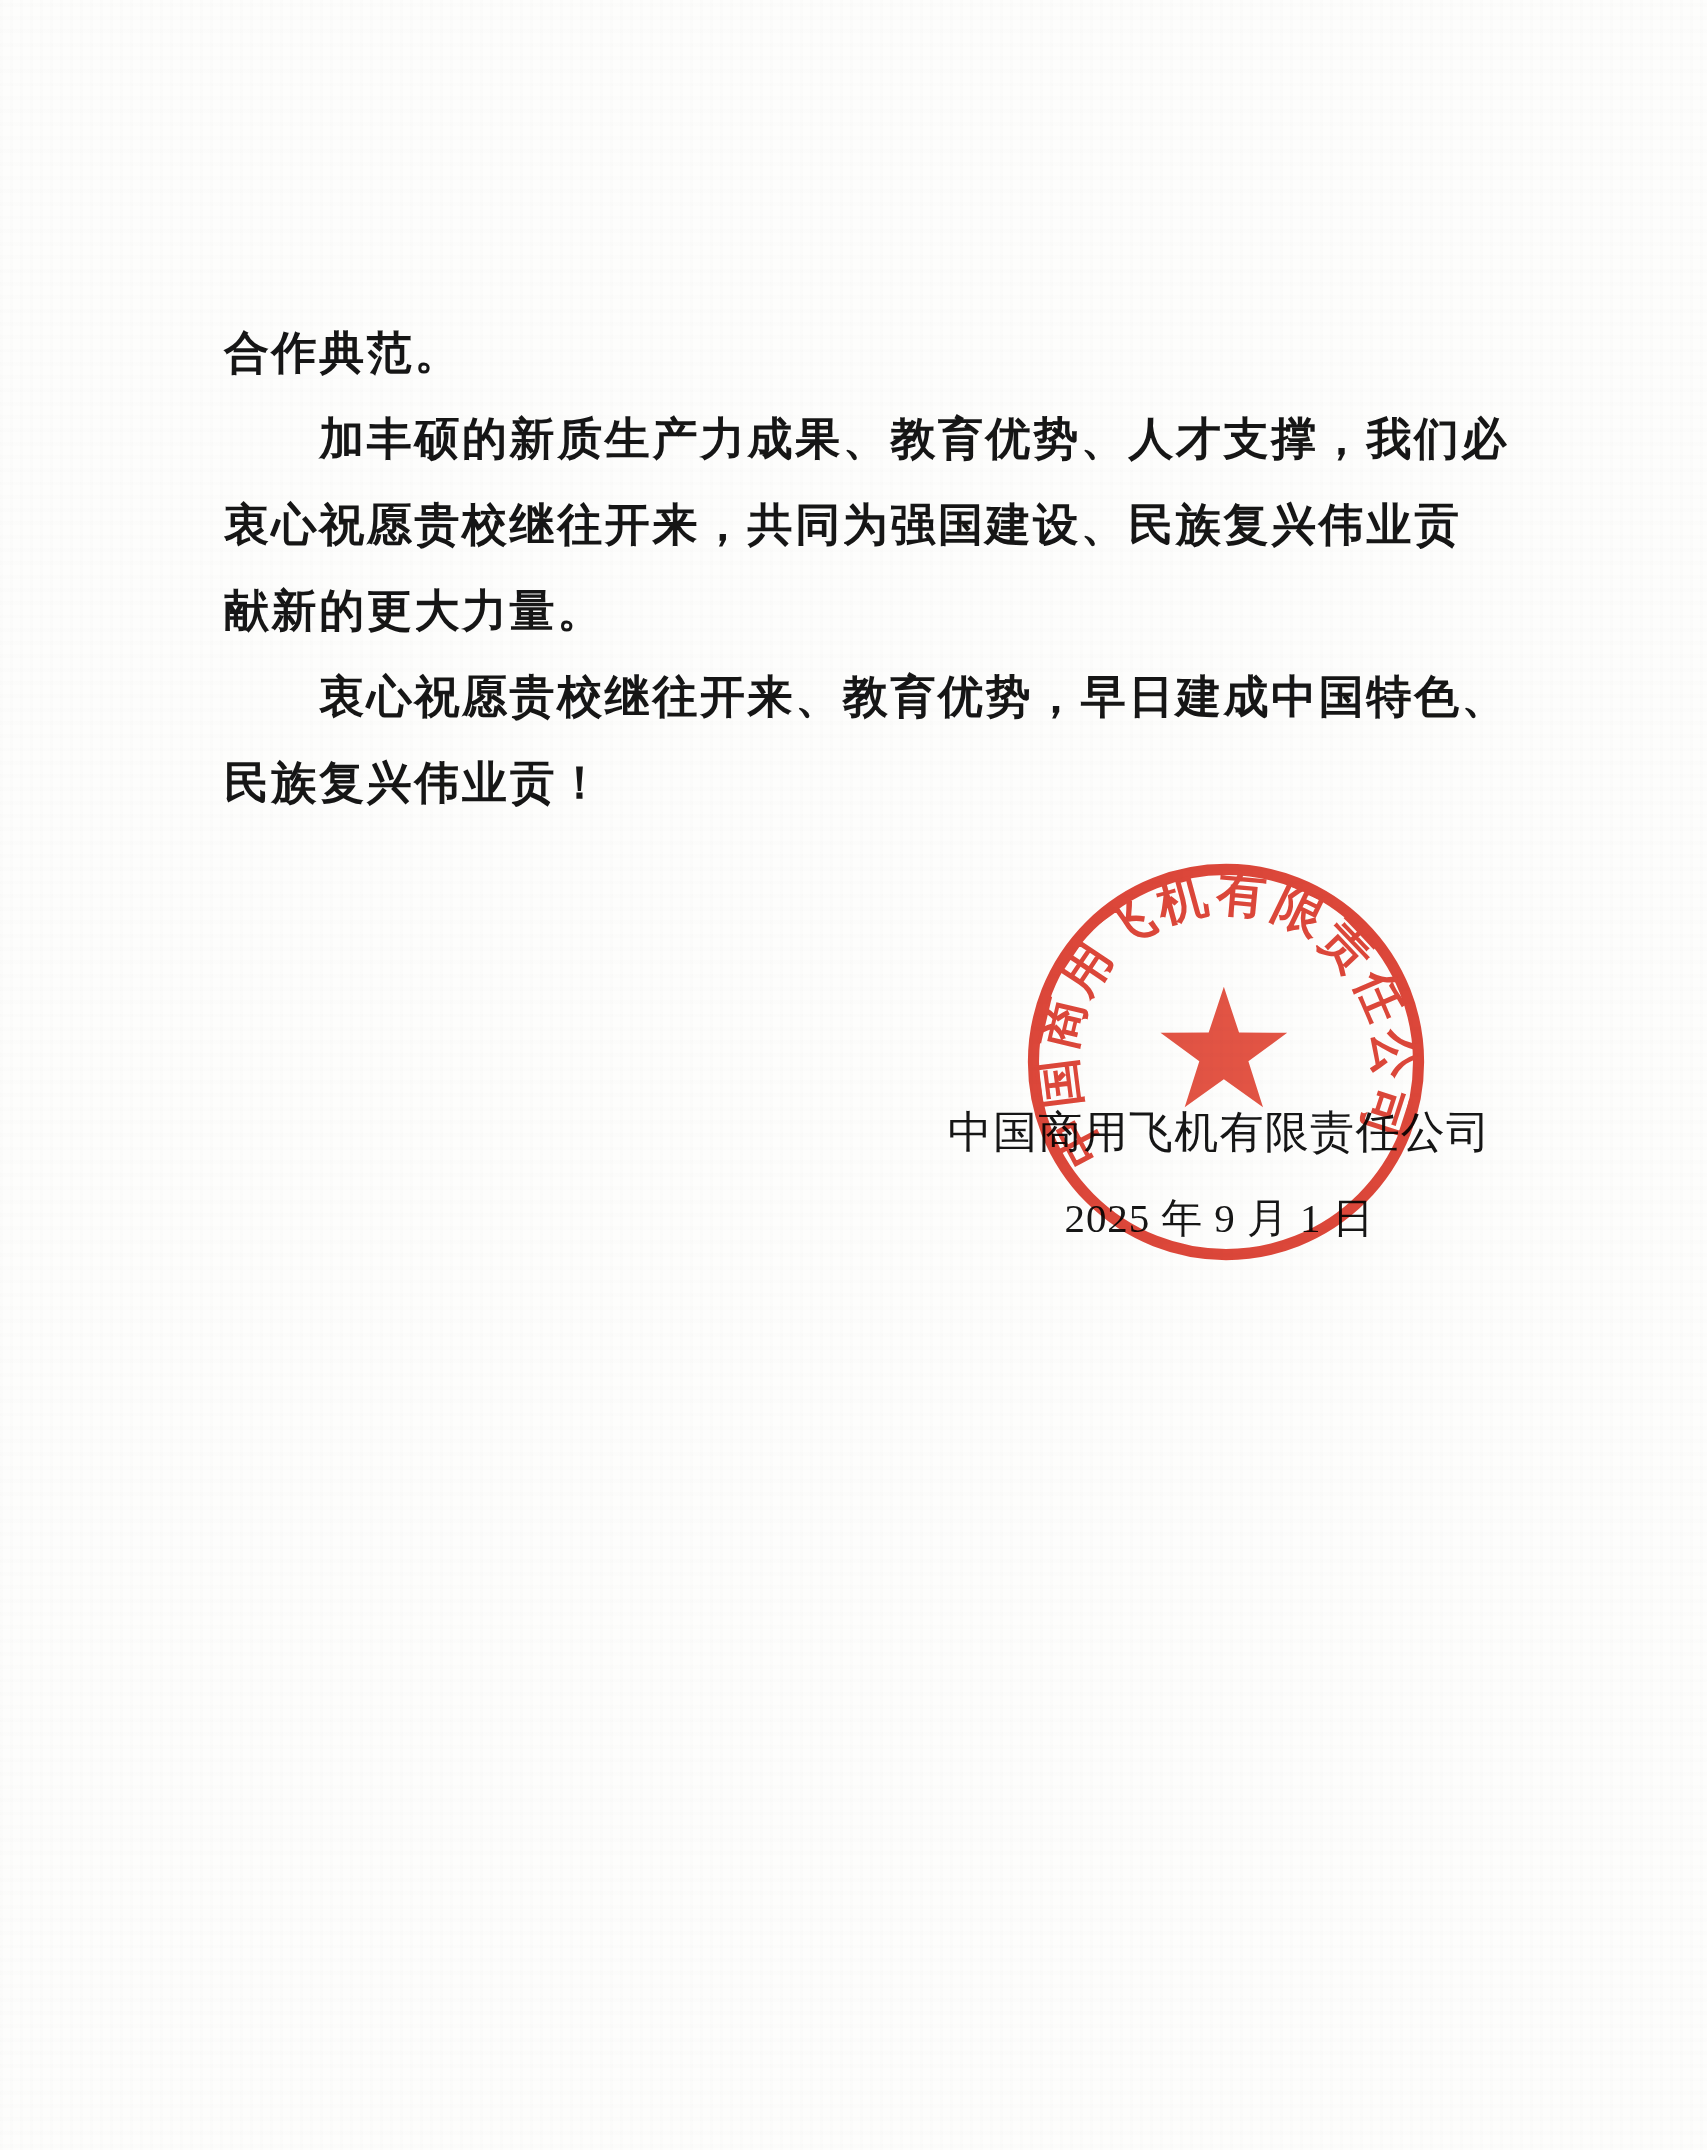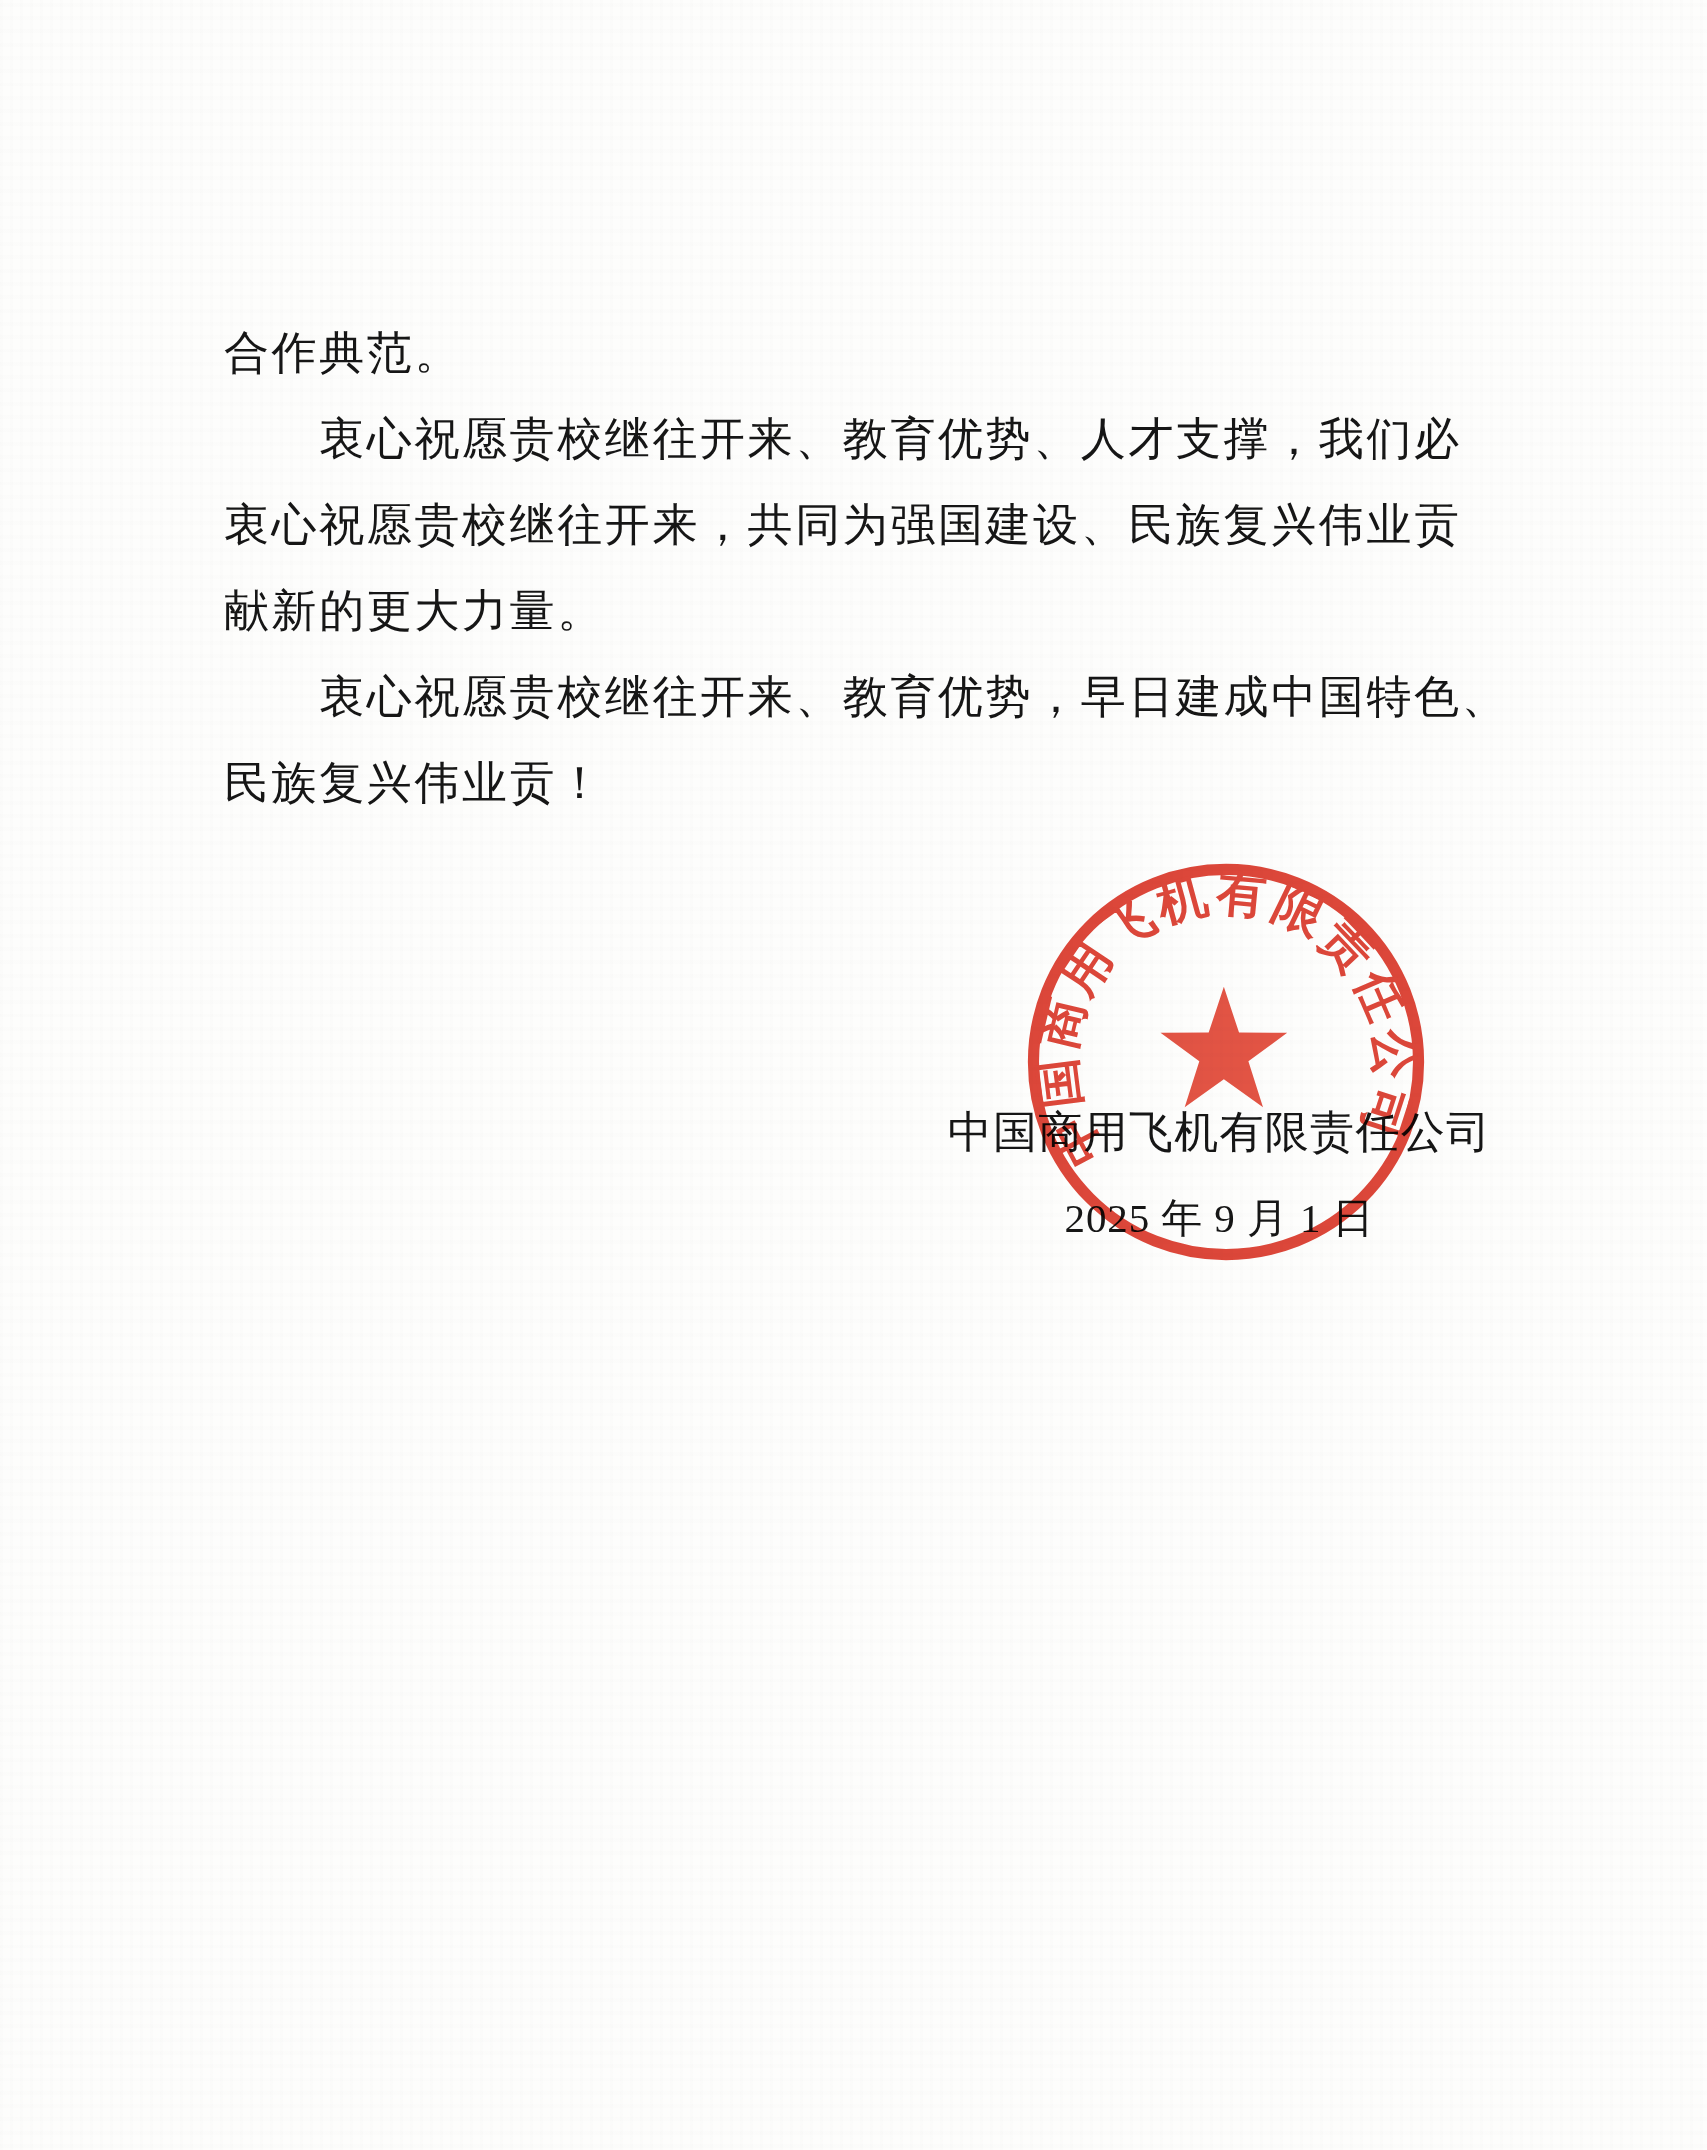--- a/index.html
+++ b/index.html
@@ -31,20 +31,21 @@
     top: 310px;
     width: 1284px;
     font-size: 45px;
     line-height: 86px;
     letter-spacing: 2.6px;
     color: #161616;
     text-align: left;
   }
   .letter-body .line {
     white-space: pre;
+    font-weight: bold;
   }
 
   .signature-block {
     position: absolute;
     left: 944px;
     top: 1109px;
     width: 551px;
     color: #161616;
     text-align: center;
   }
@@ -79,21 +80,21 @@
     fill: #dc392b;
   }
 </style>
 </head>
 <body>
 
 <div class="page">
 
   <div class="letter-body">
     <div class="line">合作典范。</div>
-    <div class="line">　　衷心祝愿贵校继往开来、教育优势、人才支撑，我们必</div>
+    <div class="line">　　加丰硕的新质生产力成果、教育优势、人才支撑，我们必</div>
     <div class="line">衷心祝愿贵校继往开来，共同为强国建设、民族复兴伟业贡</div>
     <div class="line">献新的更大力量。</div>
     <div class="line">　　衷心祝愿贵校继往开来、教育优势，早日建成中国特色、</div>
     <div class="line">民族复兴伟业贡！</div>
   </div>
 
   <div class="signature-block">
     <div class="sig">中国商用飞机有限责任公司</div>
     <div class="date">2025 年 9 月 1 日</div>
   </div>

